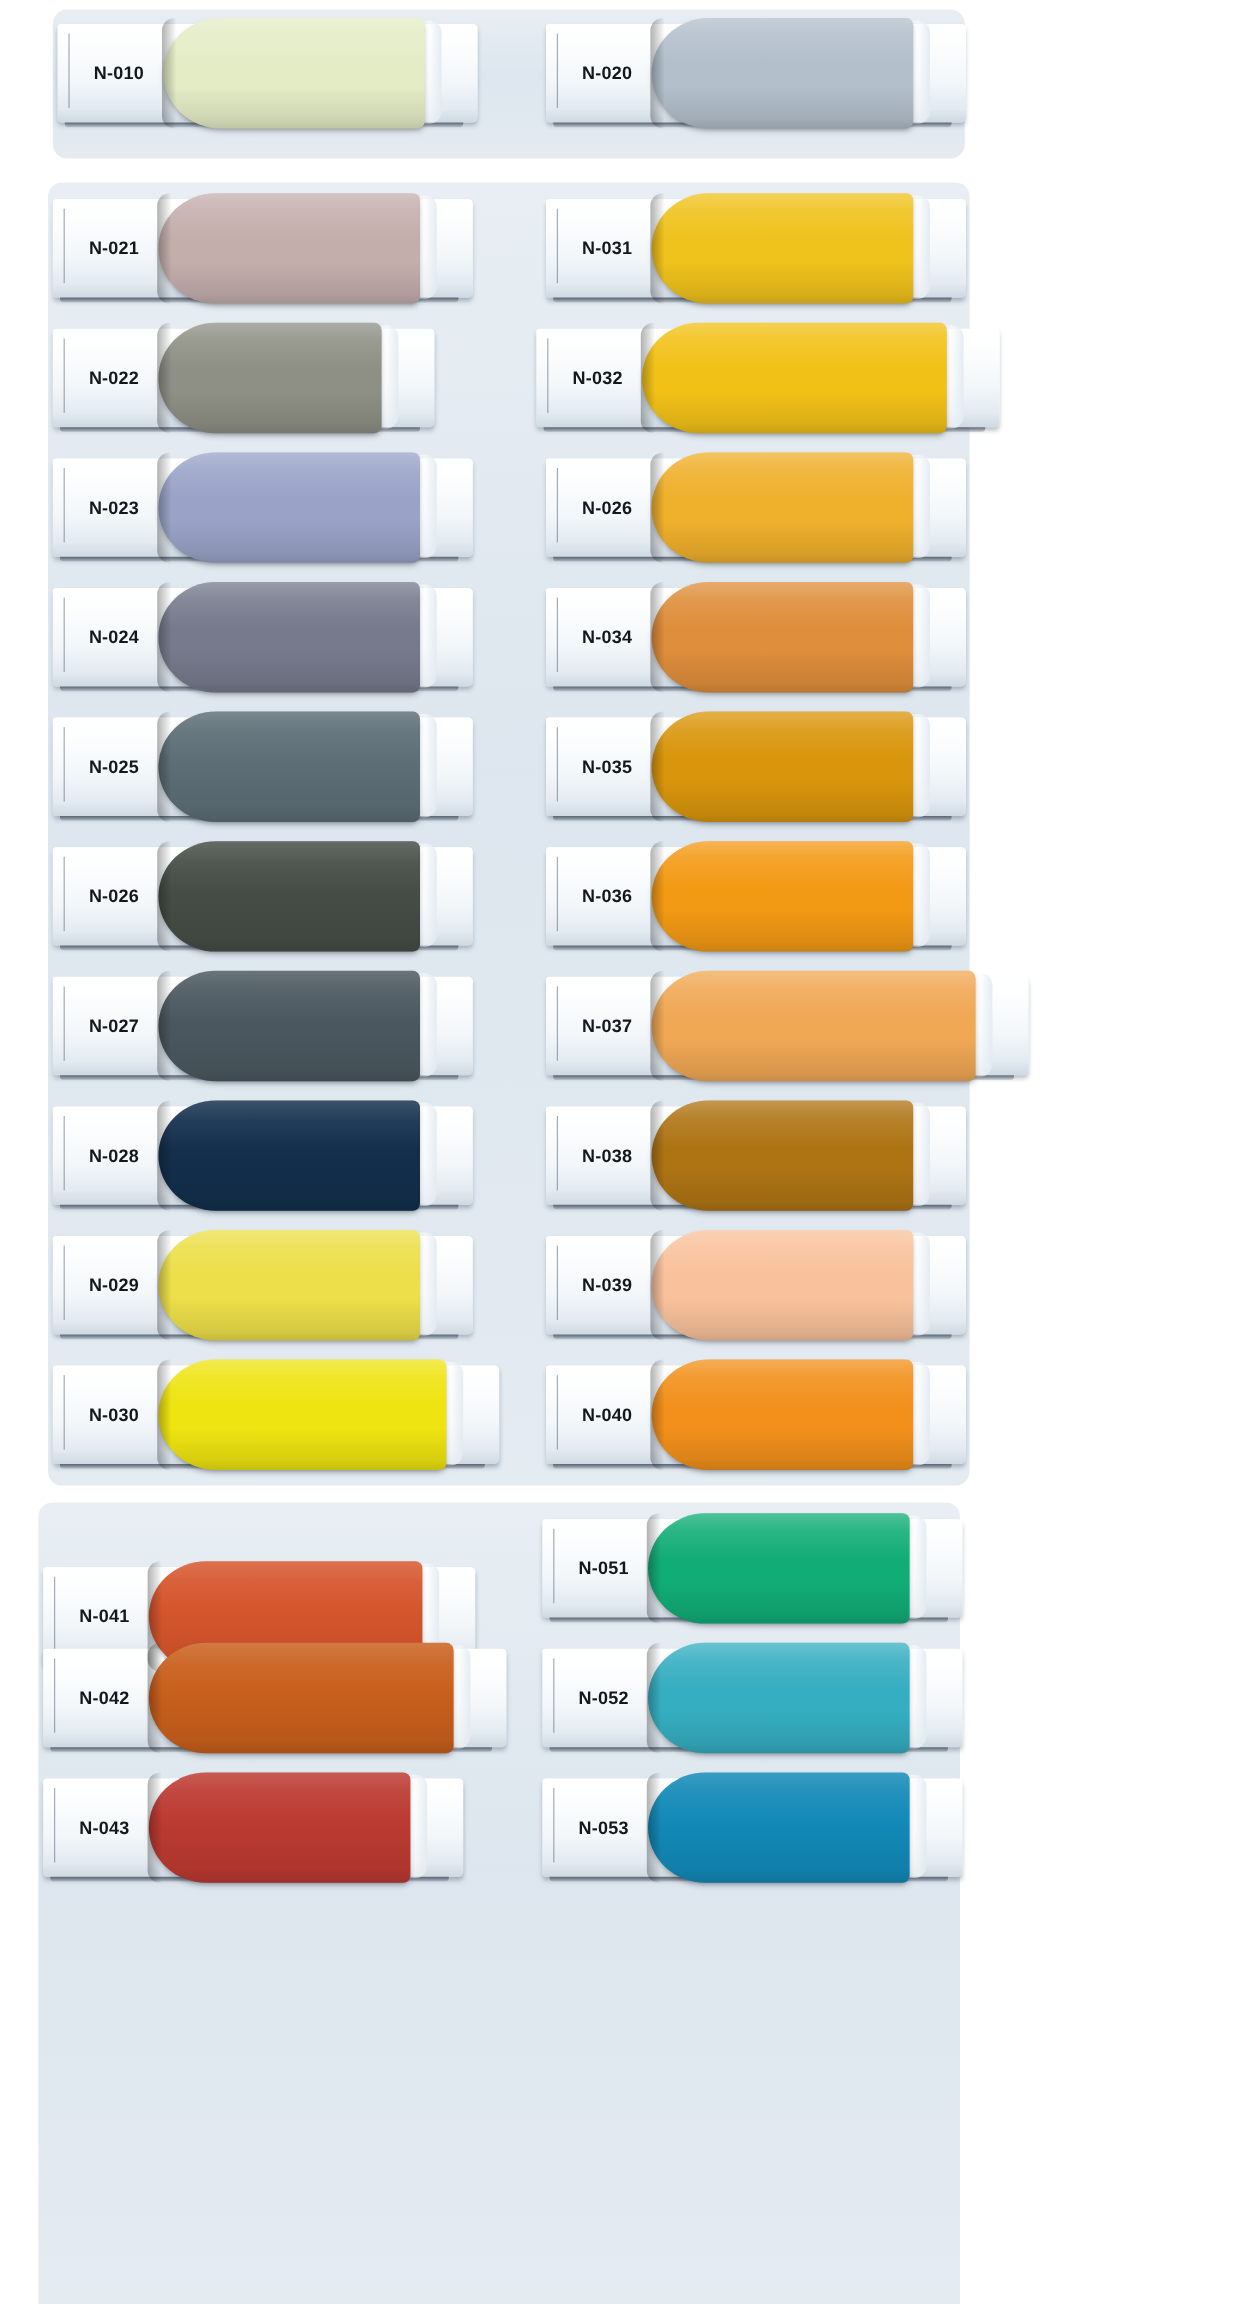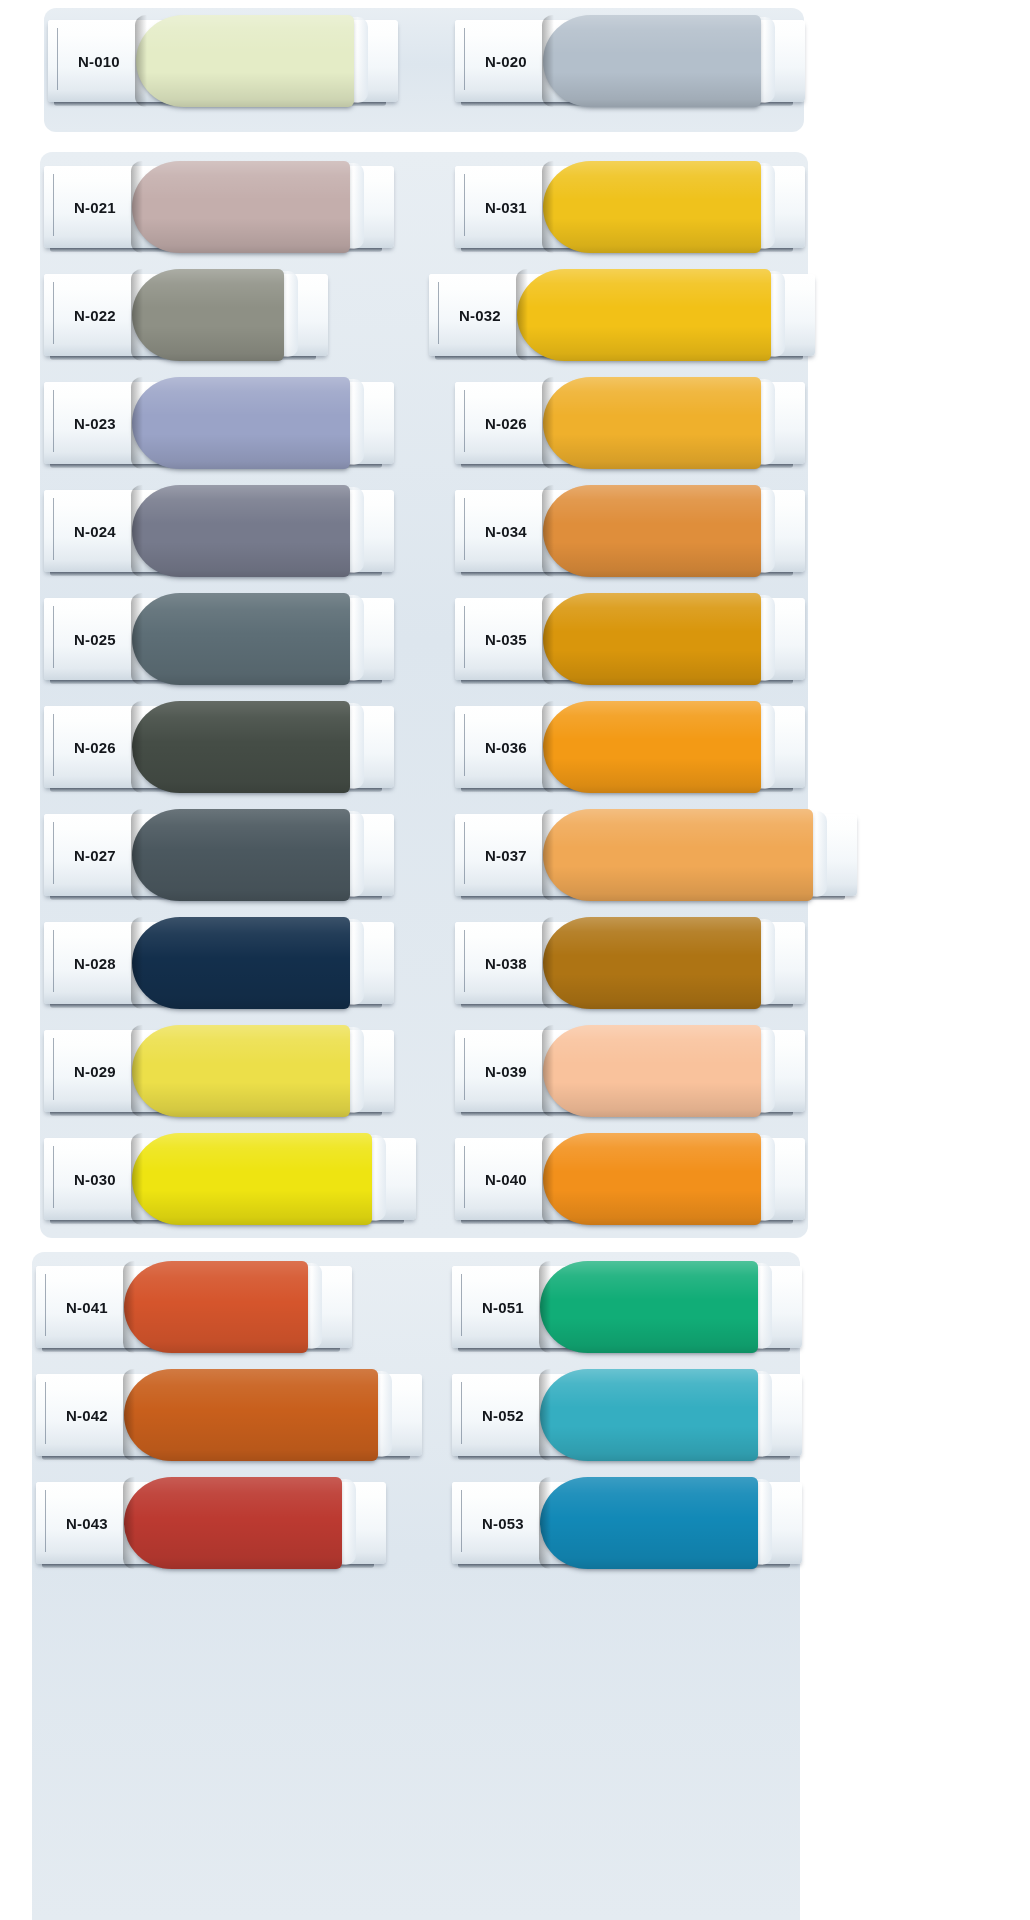--- a/index.html
+++ b/index.html
@@ -163,21 +163,21 @@
       <div class="label">N-020</div>
     </div>
     <div class="card" style="left: 44px; top: 160px; width: 350px;">
       <div class="holder"></div>
       <div class="seam"></div>
       <div class="underline"></div>
       <div class="cap"></div>
       <div class="pad" style="background: rgb(196, 174, 172);"></div>
       <div class="label">N-021</div>
     </div>
-    <div class="card" style="left: 44px; top: 268px; width: 284px; padding-left: 44px;">
+    <div class="card" style="left: 44px; top: 268px; width: 318px; padding-left: 44px;">
       <div class="holder"></div>
       <div class="seam"></div>
       <div class="underline"></div>
       <div class="cap"></div>
       <div class="pad" style="background: rgb(142, 144, 133);"></div>
       <div class="label">N-022</div>
     </div>
     <div class="card" style="left: 44px; top: 376px; width: 350px;">
       <div class="holder"></div>
       <div class="seam"></div>
@@ -243,21 +243,21 @@
       <div class="label">N-030</div>
     </div>
     <div class="card" style="left: 455px; top: 160px; width: 350px;">
       <div class="holder"></div>
       <div class="seam"></div>
       <div class="underline"></div>
       <div class="cap"></div>
       <div class="pad" style="background: rgb(239, 194, 28);"></div>
       <div class="label">N-031</div>
     </div>
-    <div class="card" style="left: 429px; top: 268px; width: 386px;">
+    <div class="card" style="left: 447px; top: 268px; width: 386px;">
       <div class="holder"></div>
       <div class="seam"></div>
       <div class="underline"></div>
       <div class="cap"></div>
       <div class="pad" style="background: rgb(242, 193, 23);"></div>
       <div class="label">N-032</div>
     </div>
     <div class="card" style="left: 455px; top: 376px; width: 350px;">
       <div class="holder"></div>
       <div class="seam"></div>
@@ -315,21 +315,21 @@
       <div class="label">N-039</div>
     </div>
     <div class="card" style="left: 455px; top: 1132px; width: 350px;">
       <div class="holder"></div>
       <div class="seam"></div>
       <div class="underline"></div>
       <div class="cap"></div>
       <div class="pad" style="background: rgb(242, 144, 27);"></div>
       <div class="label">N-040</div>
     </div>
-    <div class="card" style="left: 36px; top: 1260px; width: 316px;">
+    <div class="card" style="left: 36px; top: 1300px; width: 360px;">
       <div class="holder"></div>
       <div class="seam"></div>
       <div class="underline"></div>
       <div class="cap"></div>
       <div class="pad pad-dark" style="background: rgb(213, 85, 44);"></div>
       <div class="label">N-041</div>
     </div>
     <div class="card" style="left: 36px; top: 1368px; width: 386px;">
       <div class="holder"></div>
       <div class="seam"></div>

